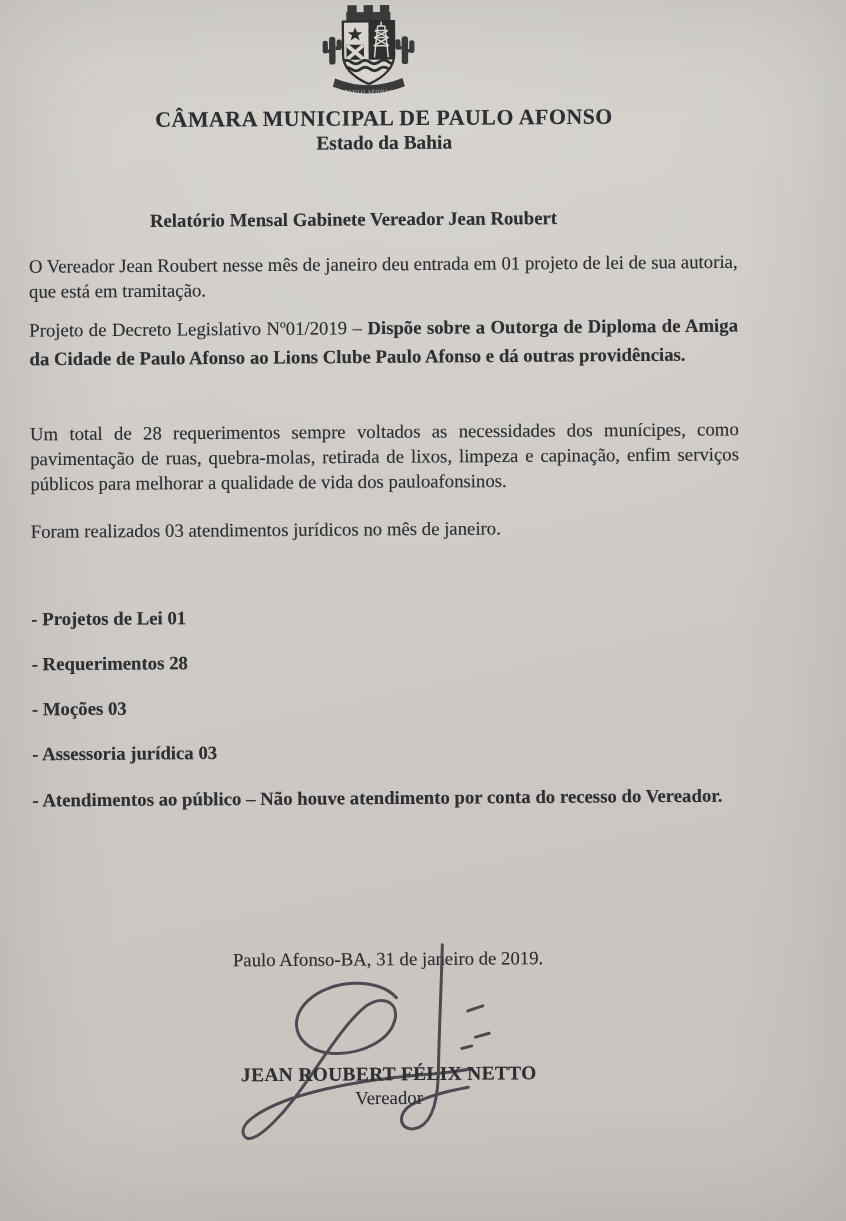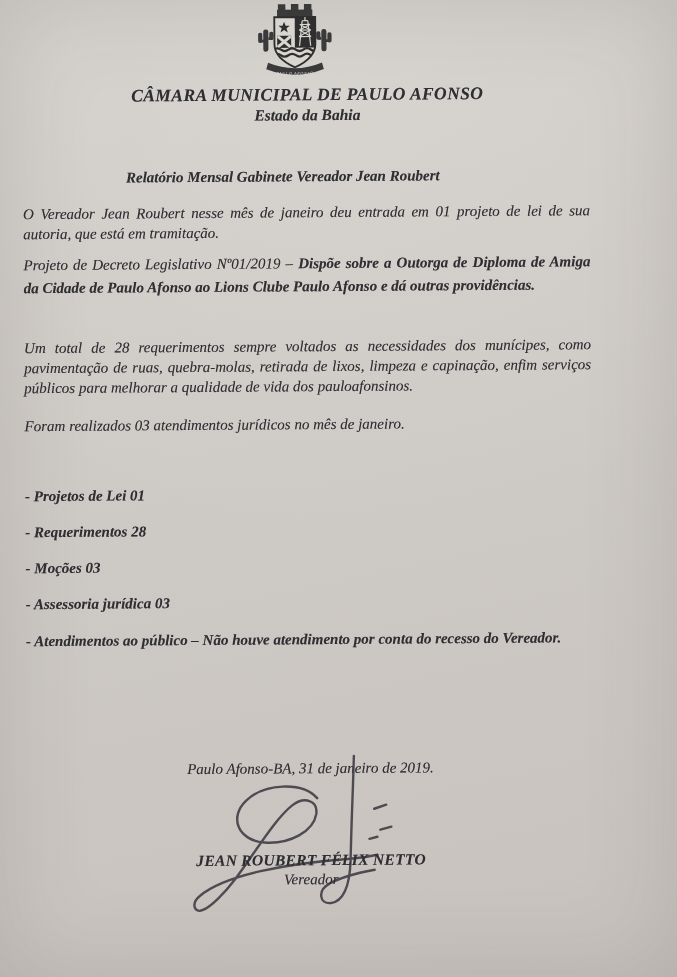--- a/index.html
+++ b/index.html
@@ -7,21 +7,20 @@
     width:677px;height:977px;overflow:hidden;
     font-family:"Liberation Serif","DejaVu Serif",serif;
     background:#b8b4af;
   }
   .page{
     position:relative;width:677px;height:977px;overflow:hidden;
     background:
       radial-gradient(130% 80% at 52% 8%, rgba(255,255,255,0.12), rgba(255,255,255,0) 62%),
       linear-gradient(168deg,#d3d0cb 0%,#cecac5 45%,#c7c2bd 100%);
     box-shadow:inset 0 0 90px rgba(88,82,76,0.18);
-    font-style:italic;
   }
   .sheet-content{
     position:absolute;inset:0;
     transform:rotate(-0.4deg);
     transform-origin:50% 50%;
     color:#2f2e33;
   }
   .txt{ text-shadow:0 0 0.6px rgba(47,46,51,0.38); }
   .crest{ position:absolute; left:256px; top:1px; width:84px; height:79px; }
   .org-name{

